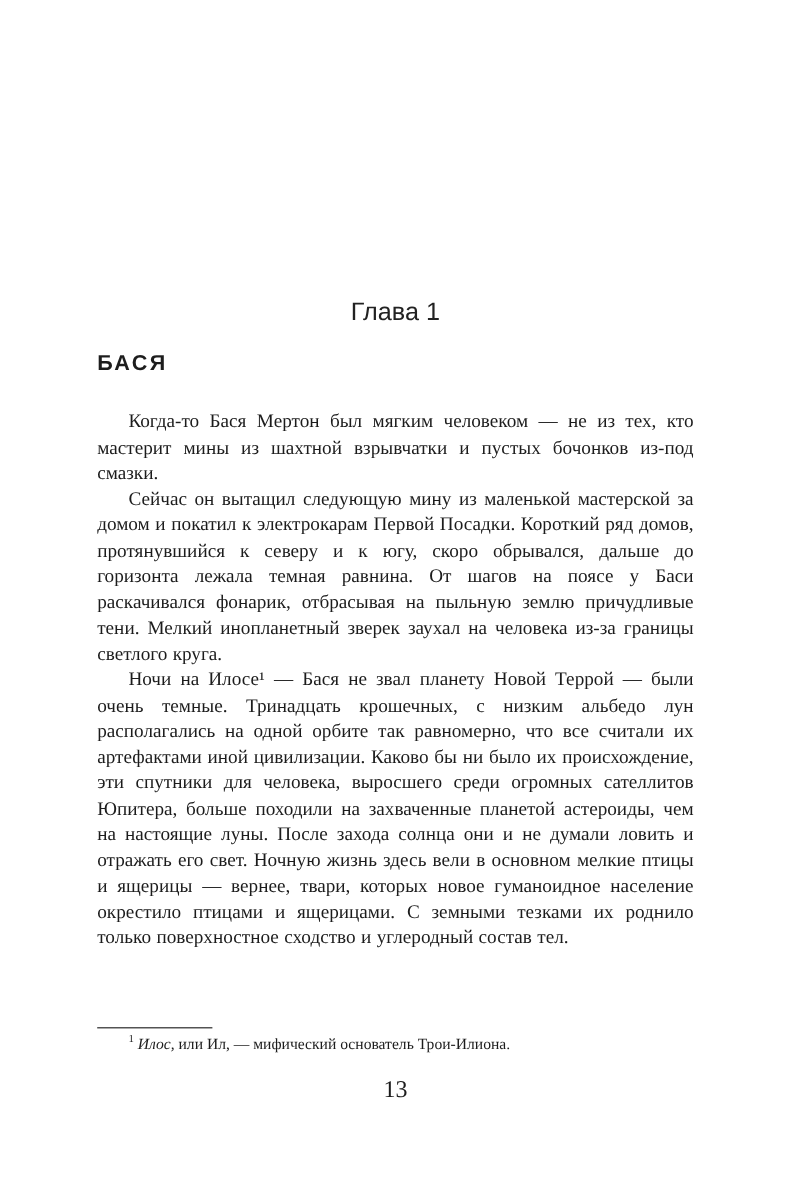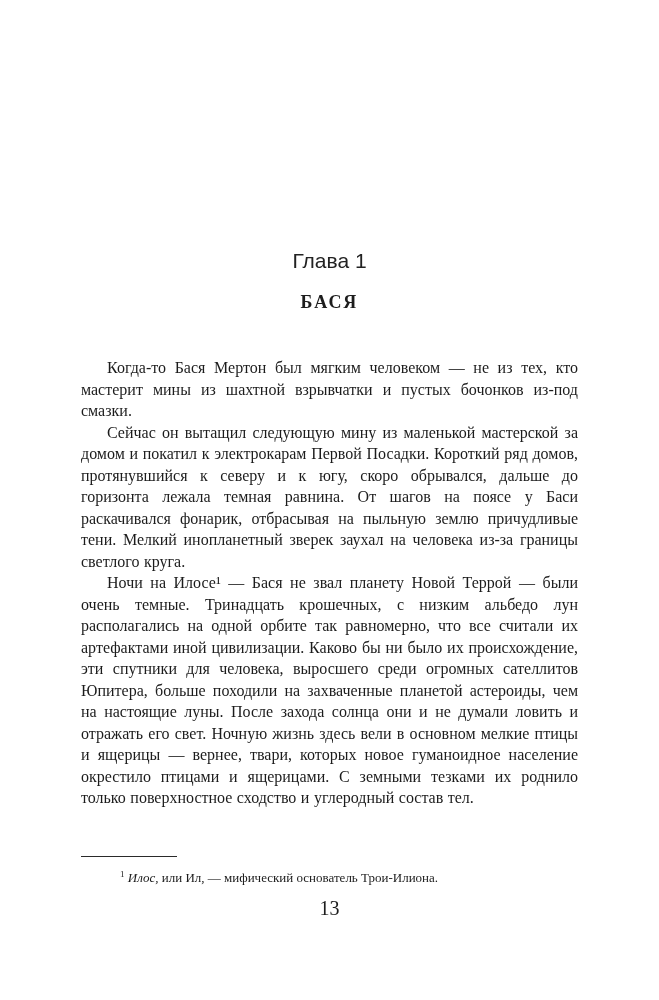--- a/index.html
+++ b/index.html
@@ -27,29 +27,28 @@
       margin-top: 249px;
       text-align: center;
       font-family: "Liberation Sans", sans-serif;
       font-weight: 500;
       font-size: 21px;
       color: #222222;
     }
     .chapter-heading {
       margin: 0;
       margin-top: 19px;
-      text-align: center;
-      font-family: Liberation Serif, serif;
+      font-family: Liberation Sans, sans-serif;
       font-weight: 600;
       font-size: 18px;
       letter-spacing: 2px;
       color: #1d1d1d;
     }
     .body-text {
-      margin-top: 44px;
+      margin-top: 28px;
     }
     .body-text p {
       margin: 0;
       font-size: 16px;
       line-height: 21.5px;
       text-align: justify;
       text-indent: 26px;
       hyphens: auto;
       -webkit-hyphens: auto;
       word-spacing: 0.5px;
@@ -60,21 +59,21 @@
       right: 81px;
       top: 856px;
     }
     .footnote-rule {
       width: 96px;
       border: none;
       border-top: 1px solid #2a2a2a;
       margin: 0 0 5px 0;
     }
     .footnote {
-      margin: 13px;
+      margin: 0;
       font-size: 13px;
       line-height: 16px;
       text-indent: 26px;
       color: #1c1c1c;
     }
     .footnote sup {
       font-size: 9px;
       line-height: 0;
     }
     .footnote i {

